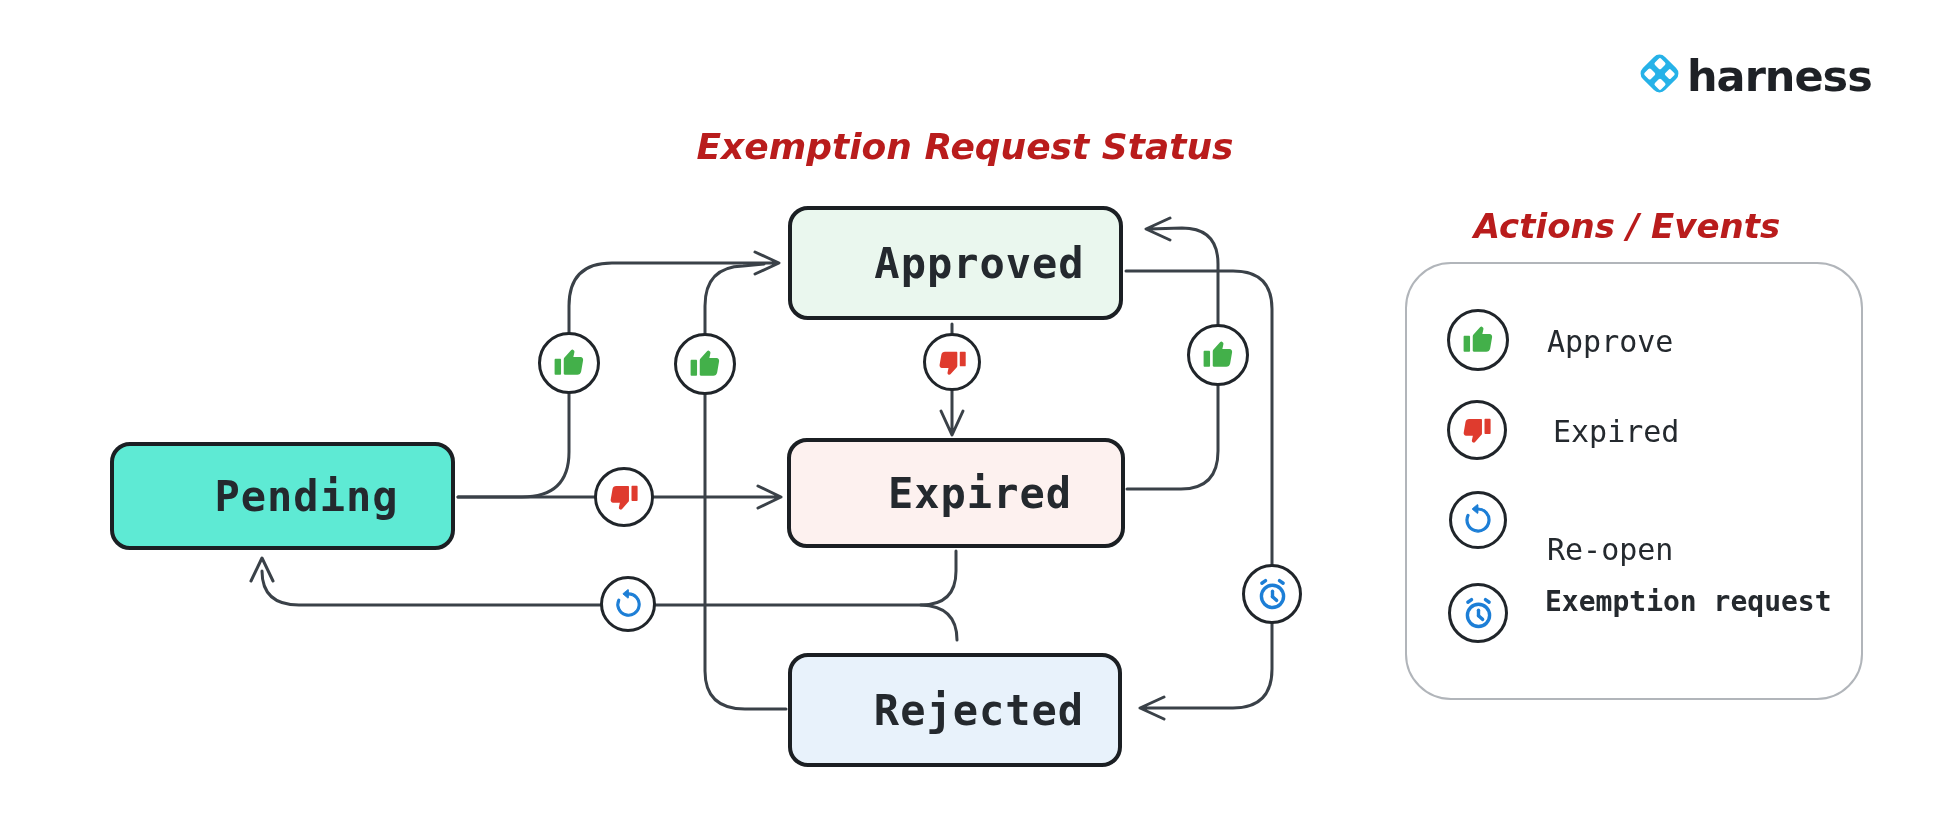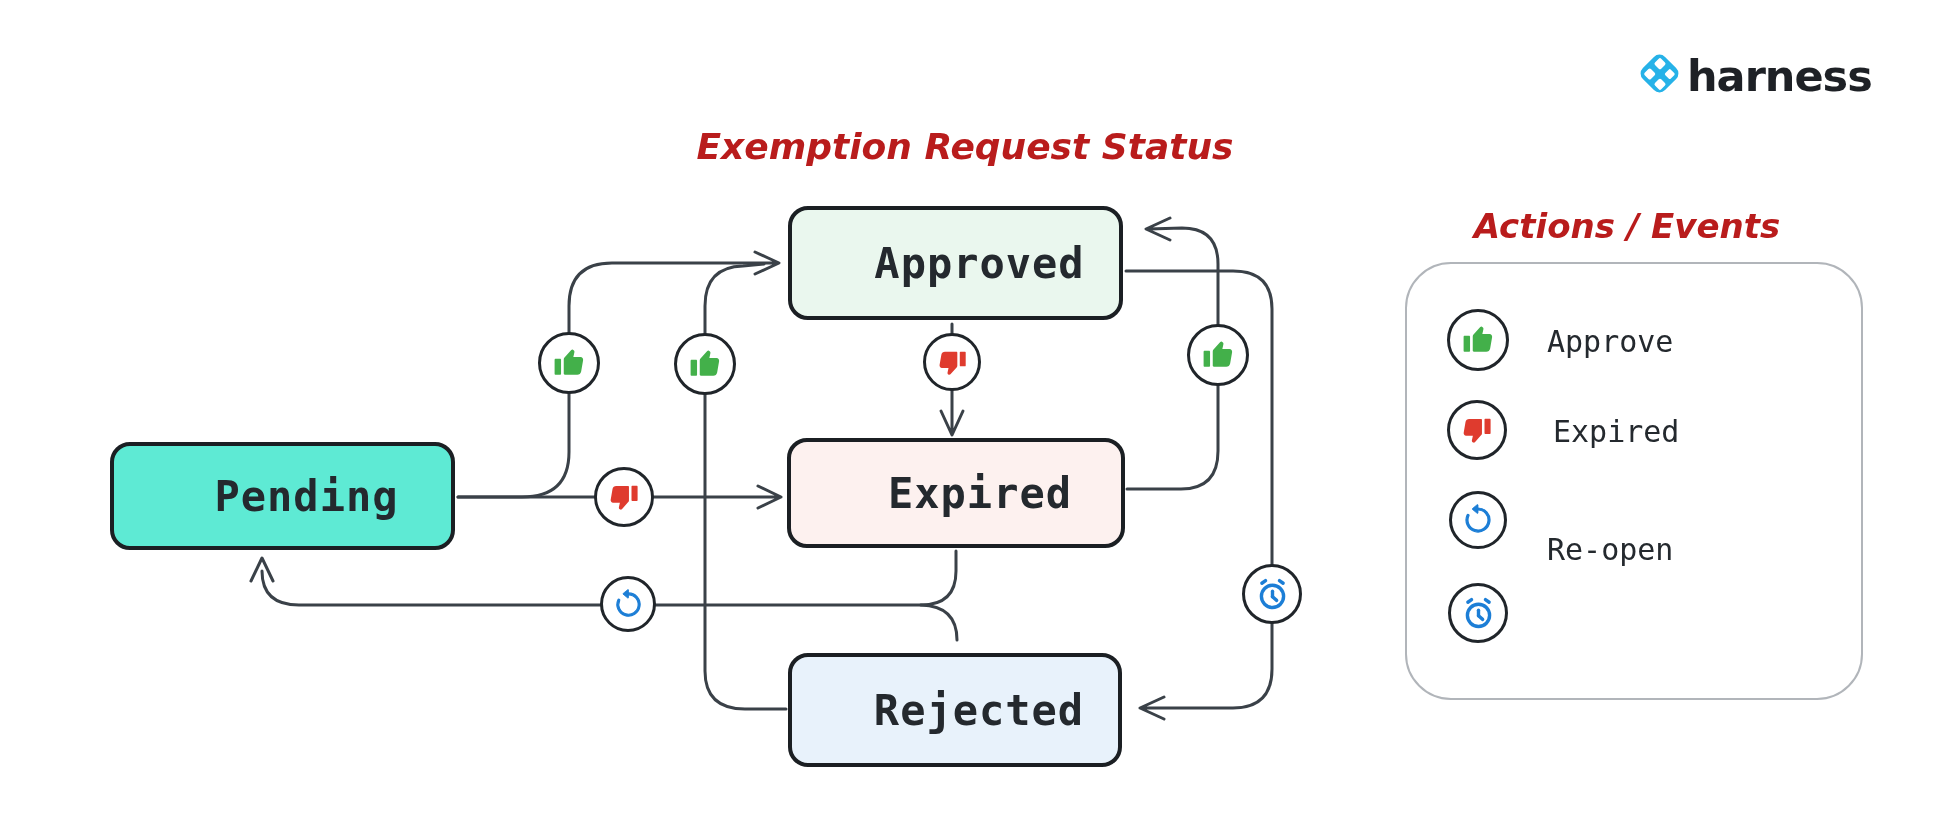--- a/index.html
+++ b/index.html
@@ -190,13 +190,14 @@
 <div class="abs legend-label" style="left:1547px;top:532px;">Re-open</div>
 
 <div class="icon-circle blue" style="left:1448px;top:583px;width:60px;height:60px;">
   <span>
       <svg width="37" height="37">
         <use href="#sym-clock"></use>
       </svg>
     </span>
 </div>
 <div class="abs legend-label small" style="left:1545px;top:586px;">
+  <div>Exemption request</div>
 </div>
 
 </body></html>

